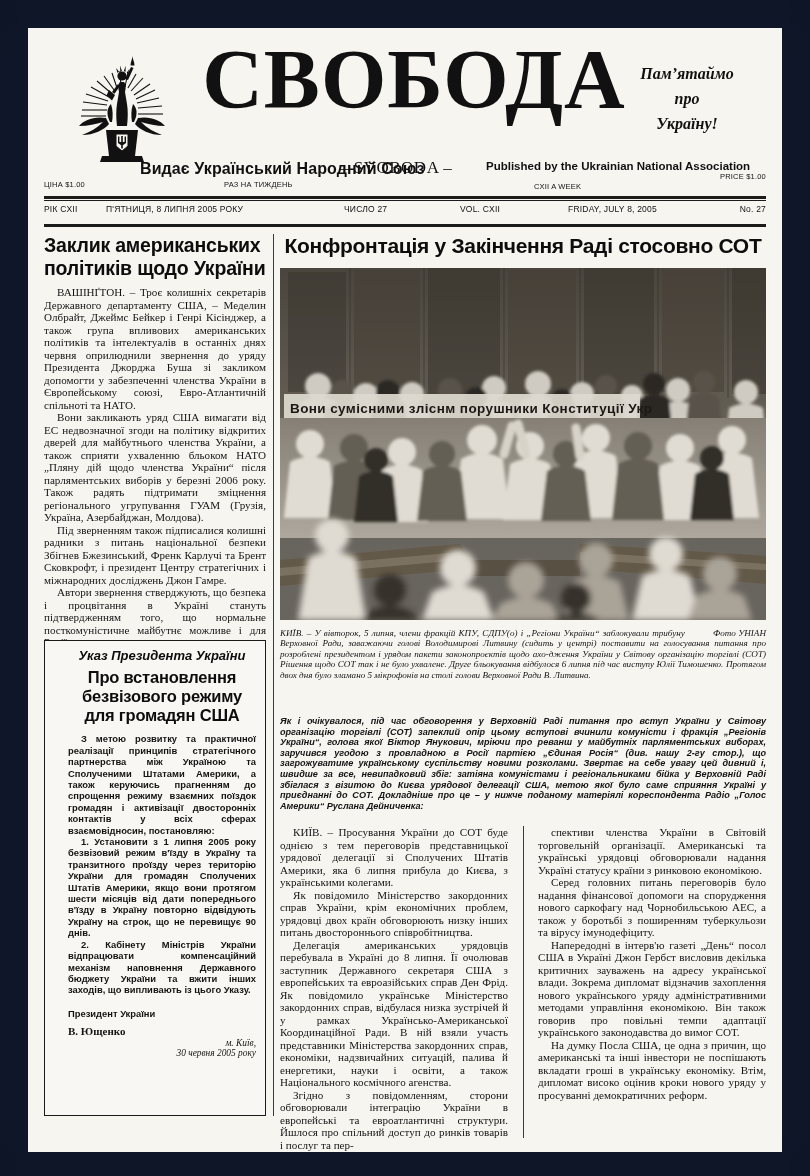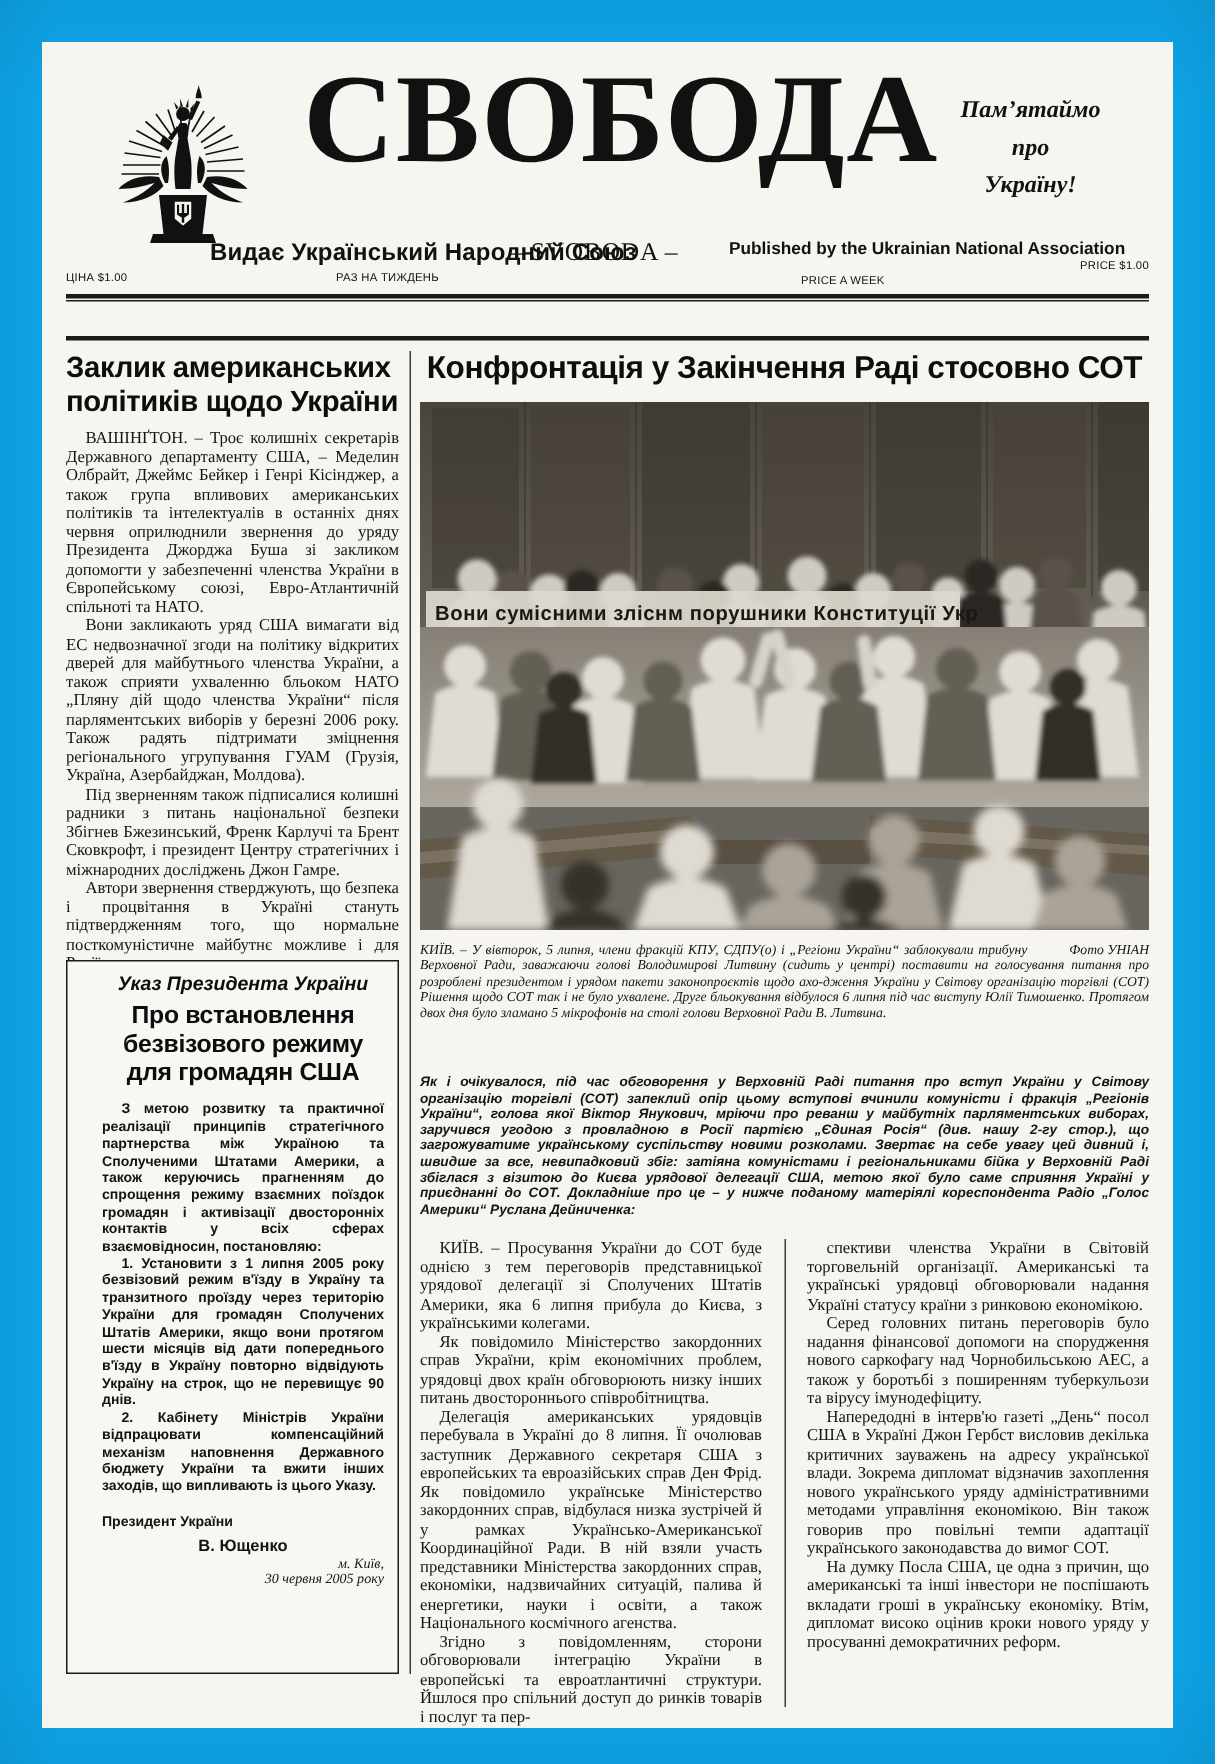--- a/index.html
+++ b/index.html
@@ -1,19 +1,19 @@
 <!DOCTYPE html>
 <html><head>
 <meta charset="utf-8">
 <style>
   html,body{margin:0;padding:0;background:#8a8a8a;}
   body{font-family:"Liberation Serif",serif;}
   .page{
     width:810px;height:1176px;position:relative;
-    background:#0ea5e9;
+    background:#0f172a;
     box-sizing:border-box;
     overflow:hidden;
   }
   
   .paper-tex{
     position:absolute;inset:0;
     background:
       linear-gradient(180deg,rgba(0,0,0,.05) 0%,rgba(0,0,0,0) 6%,rgba(0,0,0,0) 94%,rgba(0,0,0,.05) 100%),
       linear-gradient(90deg,rgba(0,0,0,.05) 0%,rgba(0,0,0,0) 5%,rgba(0,0,0,0) 95%,rgba(0,0,0,.05) 100%);
     pointer-events:none;
@@ -111,21 +111,21 @@
   .decree-body p{
     margin:0;text-indent:13px;text-align:justify;
     font-family:"Liberation Sans",sans-serif;font-size:9.4px;line-height:11.4px;
     color:#141414;font-weight:600;
   }
   .decree-sign{
     font-family:"Liberation Sans",sans-serif;font-weight:700;font-size:9.4px;
     margin-top:12px;color:#141414;
   }
   .decree-name{
-    text-align:center;font-family:Liberation Sans, sans-serif;font-weight:700;
+    text-align:left;font-family:Liberation Serif, serif;font-weight:700;
     font-size:11px;margin-top:6px;color:#141414;
   }
   .decree-place{
     text-align:right;font-family:"Liberation Serif",serif;font-style:italic;
     font-size:9.4px;margin-top:1px;color:#141414;
   }
   .decree-date{
     text-align:right;font-family:"Liberation Serif",serif;font-style:italic;
     font-size:9.4px;margin-top:0px;color:#141414;
   }
@@ -225,28 +225,36 @@
         <div>про</div>
         <div>Україну!</div>
       </div>
 
       <div class="subline">
         <div class="sub-ua">Видає Український Народний Союз</div>
         <div class="sub-mid">– SVOBODA –</div>
         <div class="sub-en">Published by the Ukrainian National Association</div>
         <div class="price-l">ЦІНА $1.00</div>
         <div class="weekly-ua">РАЗ НА ТИЖДЕНЬ</div>
-        <div class="weekly-en">PRICE A WEEK</div>
+        <div class="weekly-en">CXII A WEEK</div>
         <div class="price-r">PRICE $1.00</div>
       </div>
     </div>
 
     <div class="rule-thick" style="top:168px"></div>
     <div class="rule-thin" style="top:172px"></div>
 
+    <div class="dateline">
+      <span class="dl-1">РІК CXII</span>
+      <span class="dl-2">П'ЯТНИЦЯ, 8 ЛИПНЯ 2005 РОКУ</span>
+      <span class="dl-3">ЧИСЛО 27</span>
+      <span class="dl-4">VOL. CXII</span>
+      <span class="dl-5">FRIDAY, JULY 8,  2005</span>
+      <span class="dl-6">No. 27</span>
+    </div>
 
     <div class="rule-thick" style="top:196px"></div>
 
     <div class="colrule" style="left:245px;top:206px;height:882px;"></div>
 
     <div class="leftcol">
       <h1 class="hl-left">Заклик американських політиків щодо України</h1>
       <div class="body-serif">
         <p>ВАШІНҐТОН. – Троє колишніх секретарів Державного департаменту США, – Меделин Олбрайт, Джеймс Бейкер і Генрі Кісінджер, а також група впливових американських політиків та інтелектуалів в останніх днях червня оприлюднили звернення до уряду Президента Джорджа Буша зі закликом допомогти у забезпеченні членства України в Європейському союзі, Евро-Атлантичній спільноті та НАТО.</p>
         <p>Вони закликають уряд США вимагати від ЕС недвозначної згоди на політику відкритих дверей для майбутнього членства України, а також сприяти ухваленню бльоком НАТО „Пляну дій щодо членства України“ після парляментських виборів у березні 2006 року. Також радять підтримати зміцнення регіонального угрупування ГУАМ (Грузія, Україна, Азербайджан, Молдова).</p>

